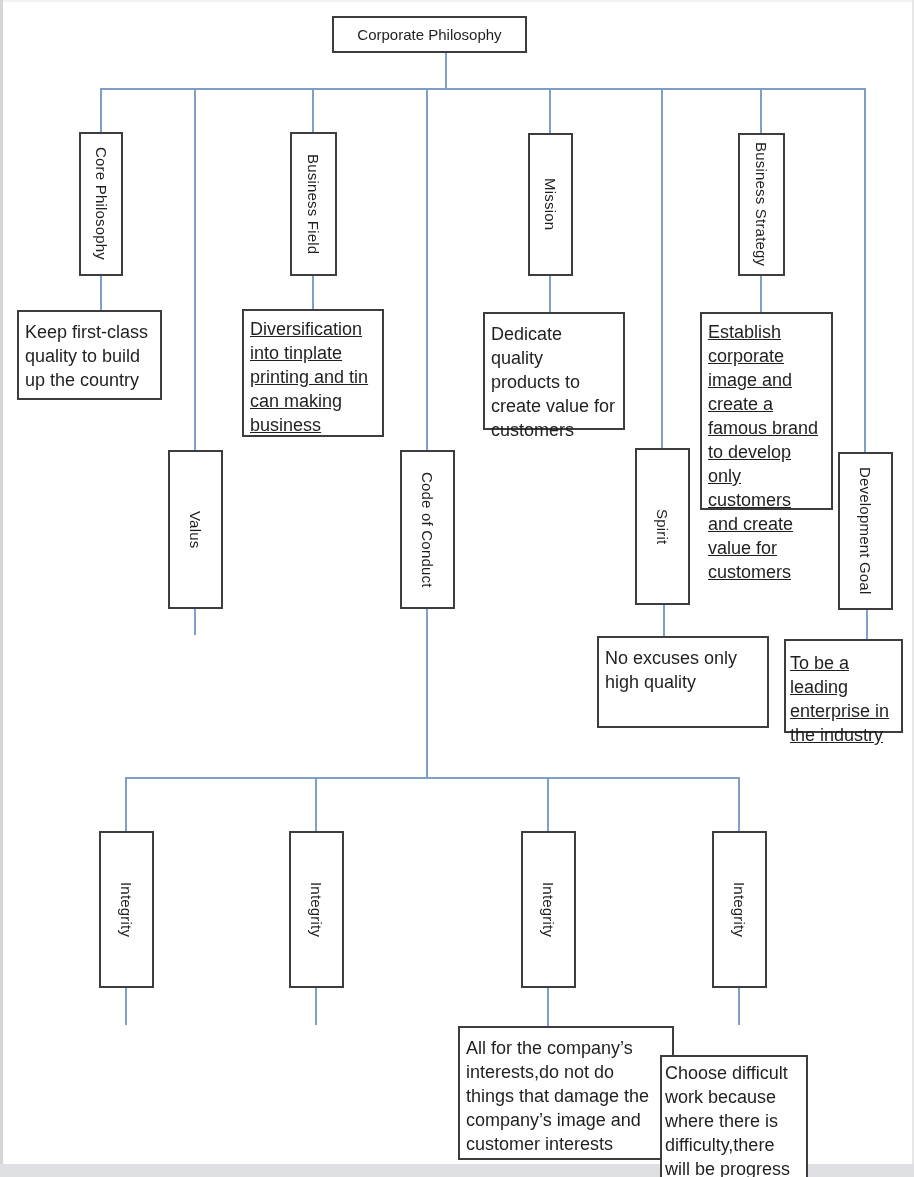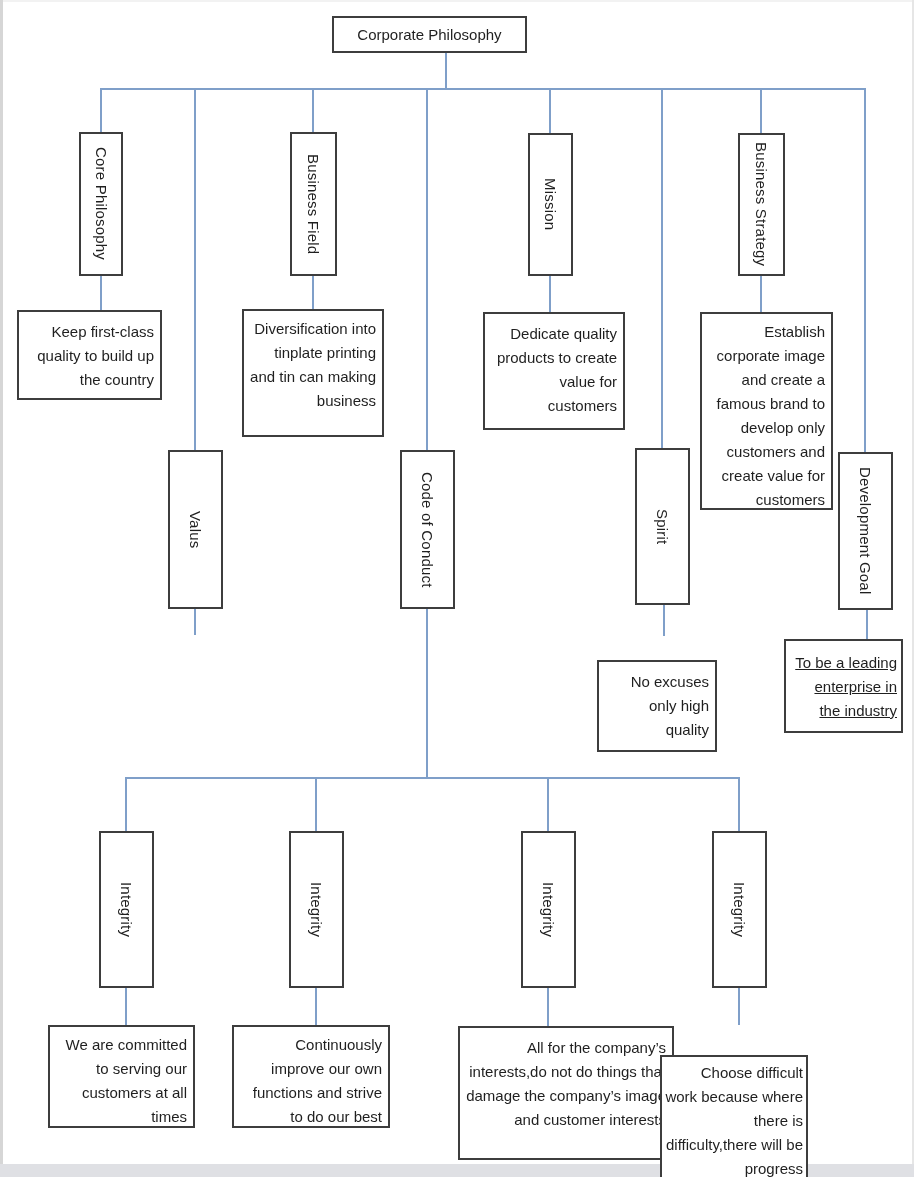--- a/index.html
+++ b/index.html
@@ -38,26 +38,26 @@
     display: flex; align-items: center; justify-content: center;
     font-size: 15px;
   }
   .vbox {
     display: flex; align-items: center; justify-content: center;
     writing-mode: vertical-rl;
     font-size: 15px;
     letter-spacing: 0.2px;
   }
   .dbox {
-    text-align: right;
-    font-size: 15px;
+    text-align: left;
+    font-size: 18px;
     line-height: 24px;
   }
   .pt8 { padding: 8px 6px 0 6px; }
-  .pt6 { padding: 6px 6px 0 6px; }
+  .pt6 { padding: 6px 6px 0 6px; text-decoration: underline; }
   .pt4 { padding: 4px 3px 0 3px; margin-top: 30px; }
   .pt10 { padding: 10px 4px 0 4px; text-decoration: underline; }
 </style>
 </head>
 <body>
 
 <div class="canvas">
 
   <div class="edge-top"></div>
   <div class="edge-left"></div>
@@ -97,21 +97,21 @@
 
   <div class="vbox" style="left:168px;top:450px;width:55px;height:159px">Valus</div>
   <div class="vbox" style="left:400px;top:450px;width:55px;height:159px">Code of Conduct</div>
   <div class="vbox" style="left:635px;top:448px;width:55px;height:157px">Spirit</div>
   <div class="vbox" style="left:838px;top:452px;width:55px;height:158px">Development Goal</div>
 
   <div class="vline" style="left:194px;top:609px;height:26px"></div>
   <div class="vline" style="left:663px;top:605px;height:31px"></div>
   <div class="vline" style="left:866px;top:610px;height:29px"></div>
 
-  <div class="dbox pt8" style="left:597px;top:660px;width:120px;height:92px">No excuses only high quality</div>
+  <div class="dbox pt8" style="left:597px;top:636px;width:172px;height:92px">No excuses only high quality</div>
   <div class="dbox pt10" style="left:784px;top:639px;width:119px;height:94px">To be a leading enterprise in the industry</div>
 
   <div class="vline" style="left:426px;top:609px;height:168px"></div>
 
   <div class="hline" style="left:125px;top:777px;width:615px"></div>
 
   <div class="vline" style="left:125px;top:777px;height:54px"></div>
   <div class="vline" style="left:315px;top:777px;height:54px"></div>
   <div class="vline" style="left:547px;top:777px;height:54px"></div>
   <div class="vline" style="left:738px;top:777px;height:54px"></div>
@@ -119,18 +119,16 @@
   <div class="vbox" style="left:99px;top:831px;width:55px;height:157px">Integrity</div>
   <div class="vbox" style="left:289px;top:831px;width:55px;height:157px">Integrity</div>
   <div class="vbox" style="left:521px;top:831px;width:55px;height:157px">Integrity</div>
   <div class="vbox" style="left:712px;top:831px;width:55px;height:157px">Integrity</div>
 
   <div class="vline" style="left:125px;top:988px;height:37px"></div>
   <div class="vline" style="left:315px;top:988px;height:37px"></div>
   <div class="vline" style="left:547px;top:988px;height:38px"></div>
   <div class="vline" style="left:738px;top:988px;height:37px"></div>
 
-  <div class="dbox pt6" style="left:48px;top:1025px;width:147px;height:103px">We are committed to serving our customers at all times</div>
-  <div class="dbox pt6" style="left:232px;top:1025px;width:158px;height:103px">Continuously improve our own functions and strive to do our best</div>
   <div class="dbox pt8" style="left:458px;top:1026px;width:216px;height:134px">All for the company’s interests,do not do things that damage the company’s image and customer interests</div>
   <div class="dbox pt4" style="left:660px;top:1025px;width:148px;height:128px">Choose difficult work because where there is difficulty,there will be progress</div>
 
 </div>
 
 </body></html>

